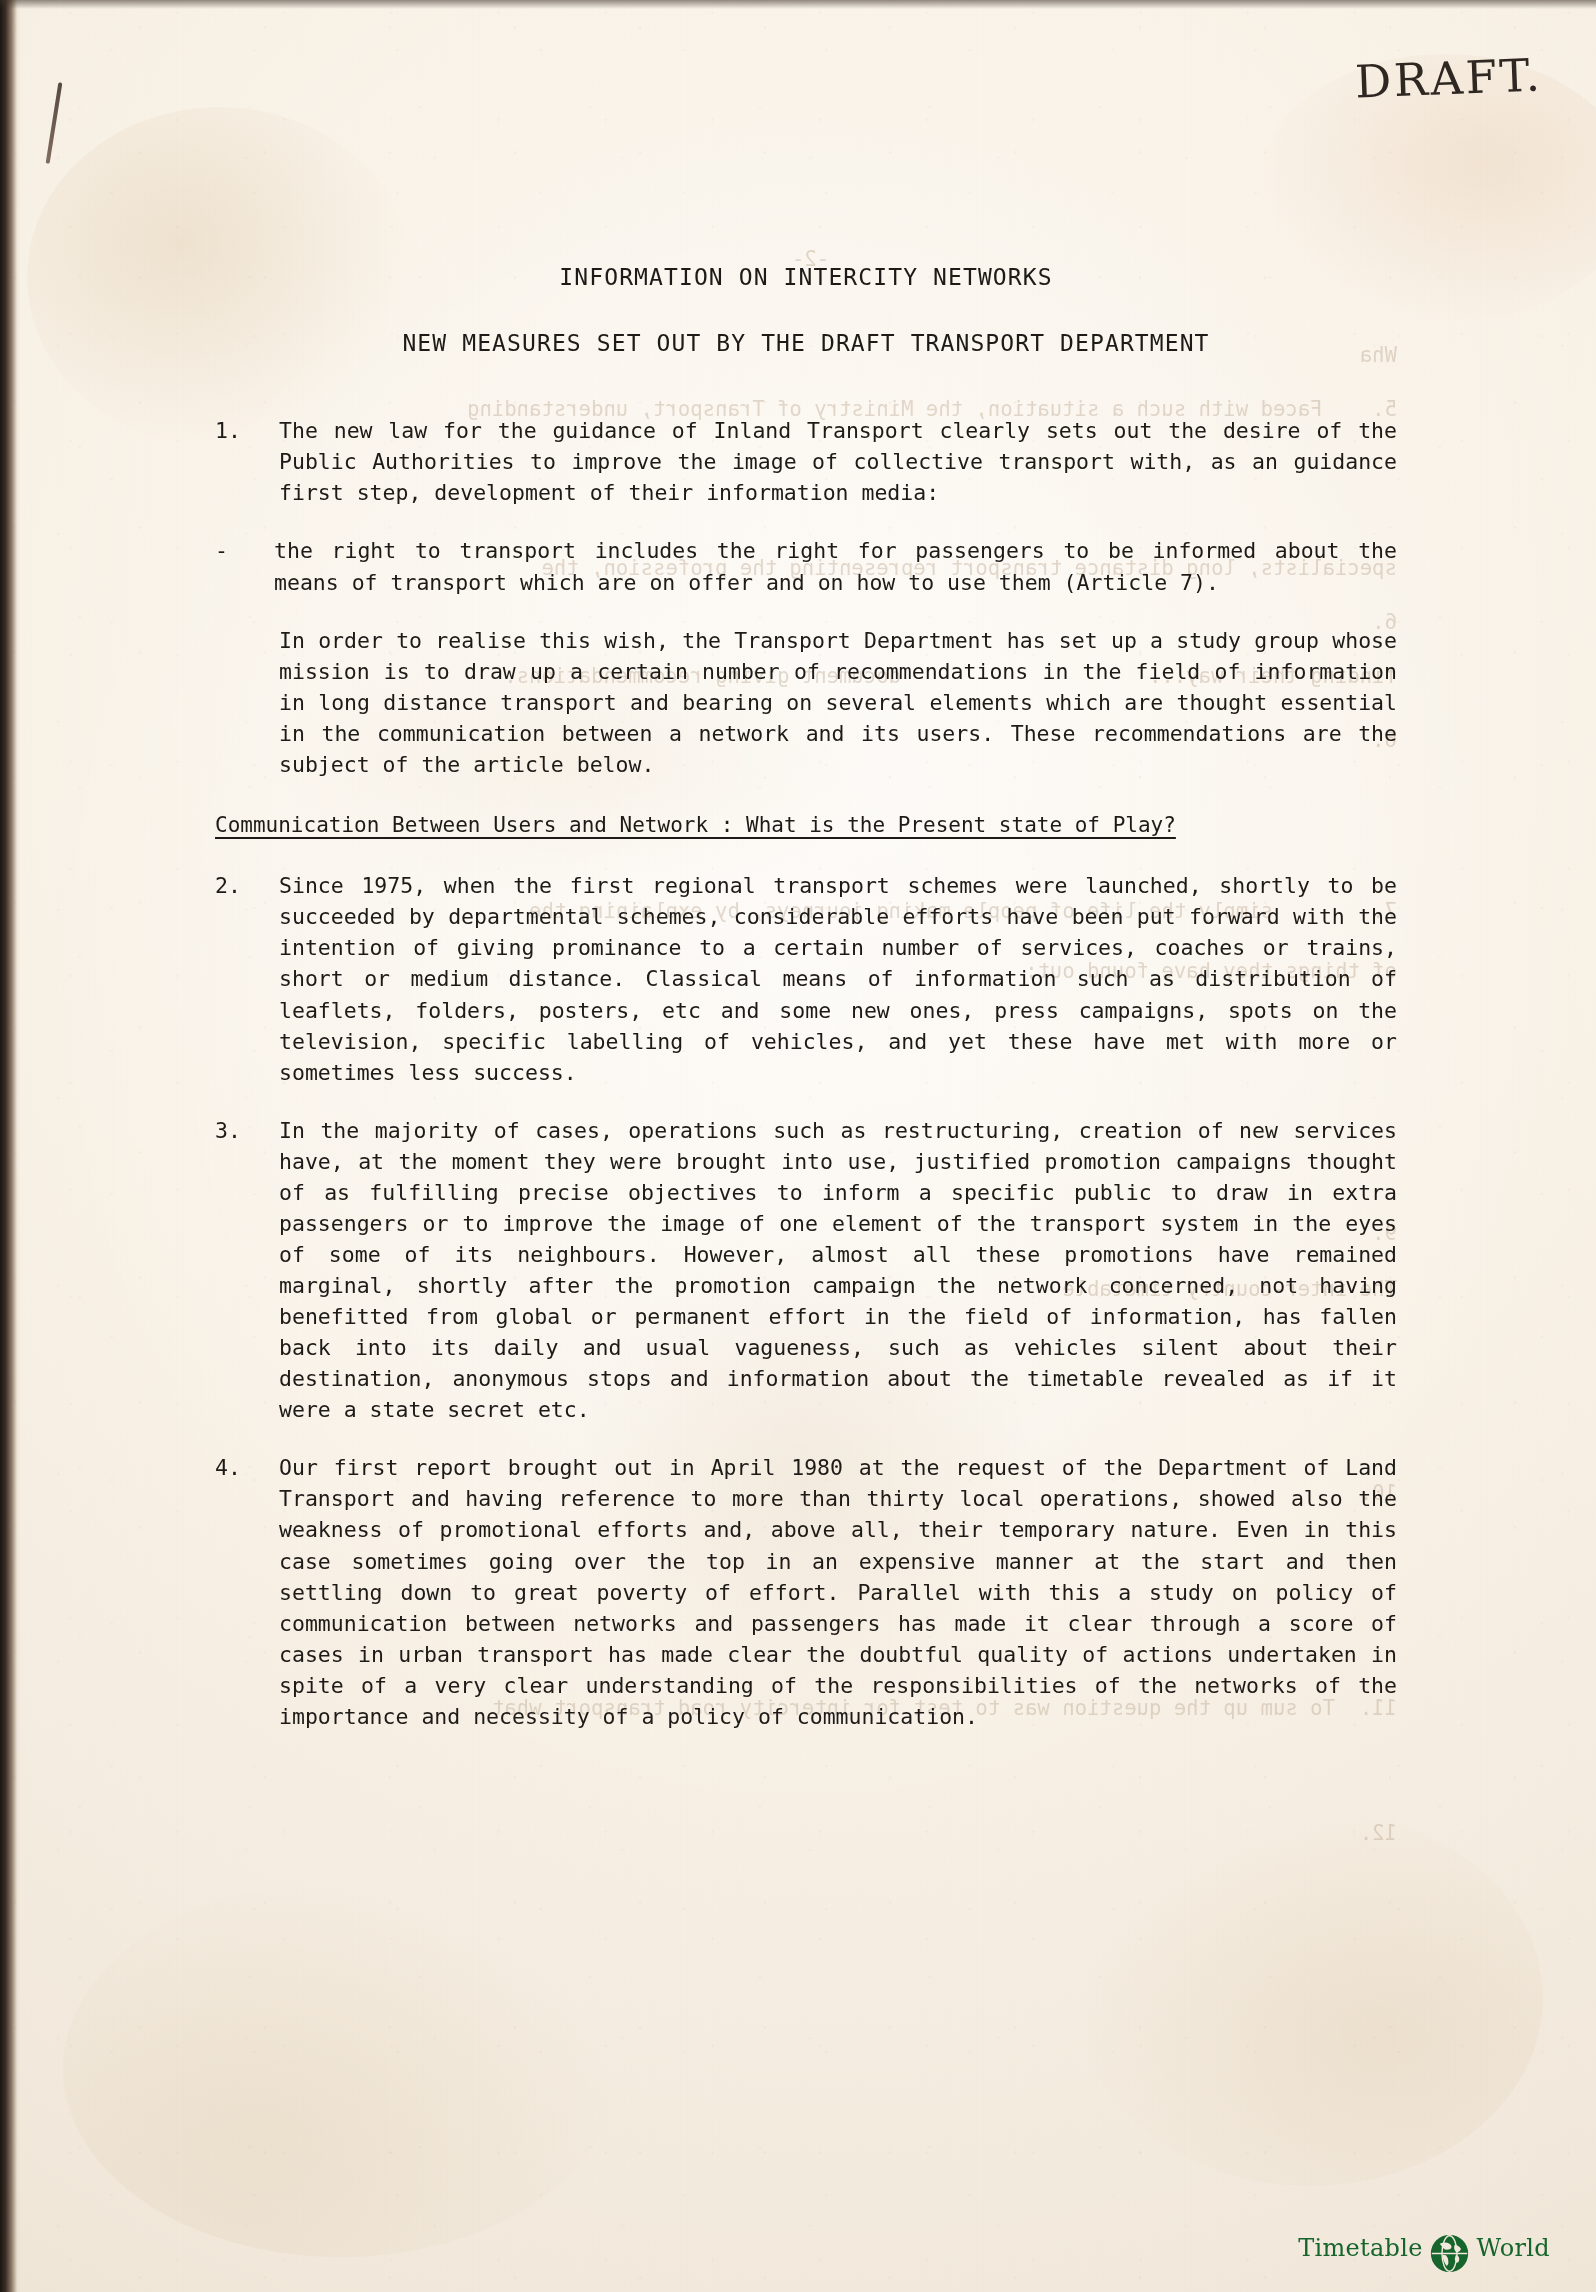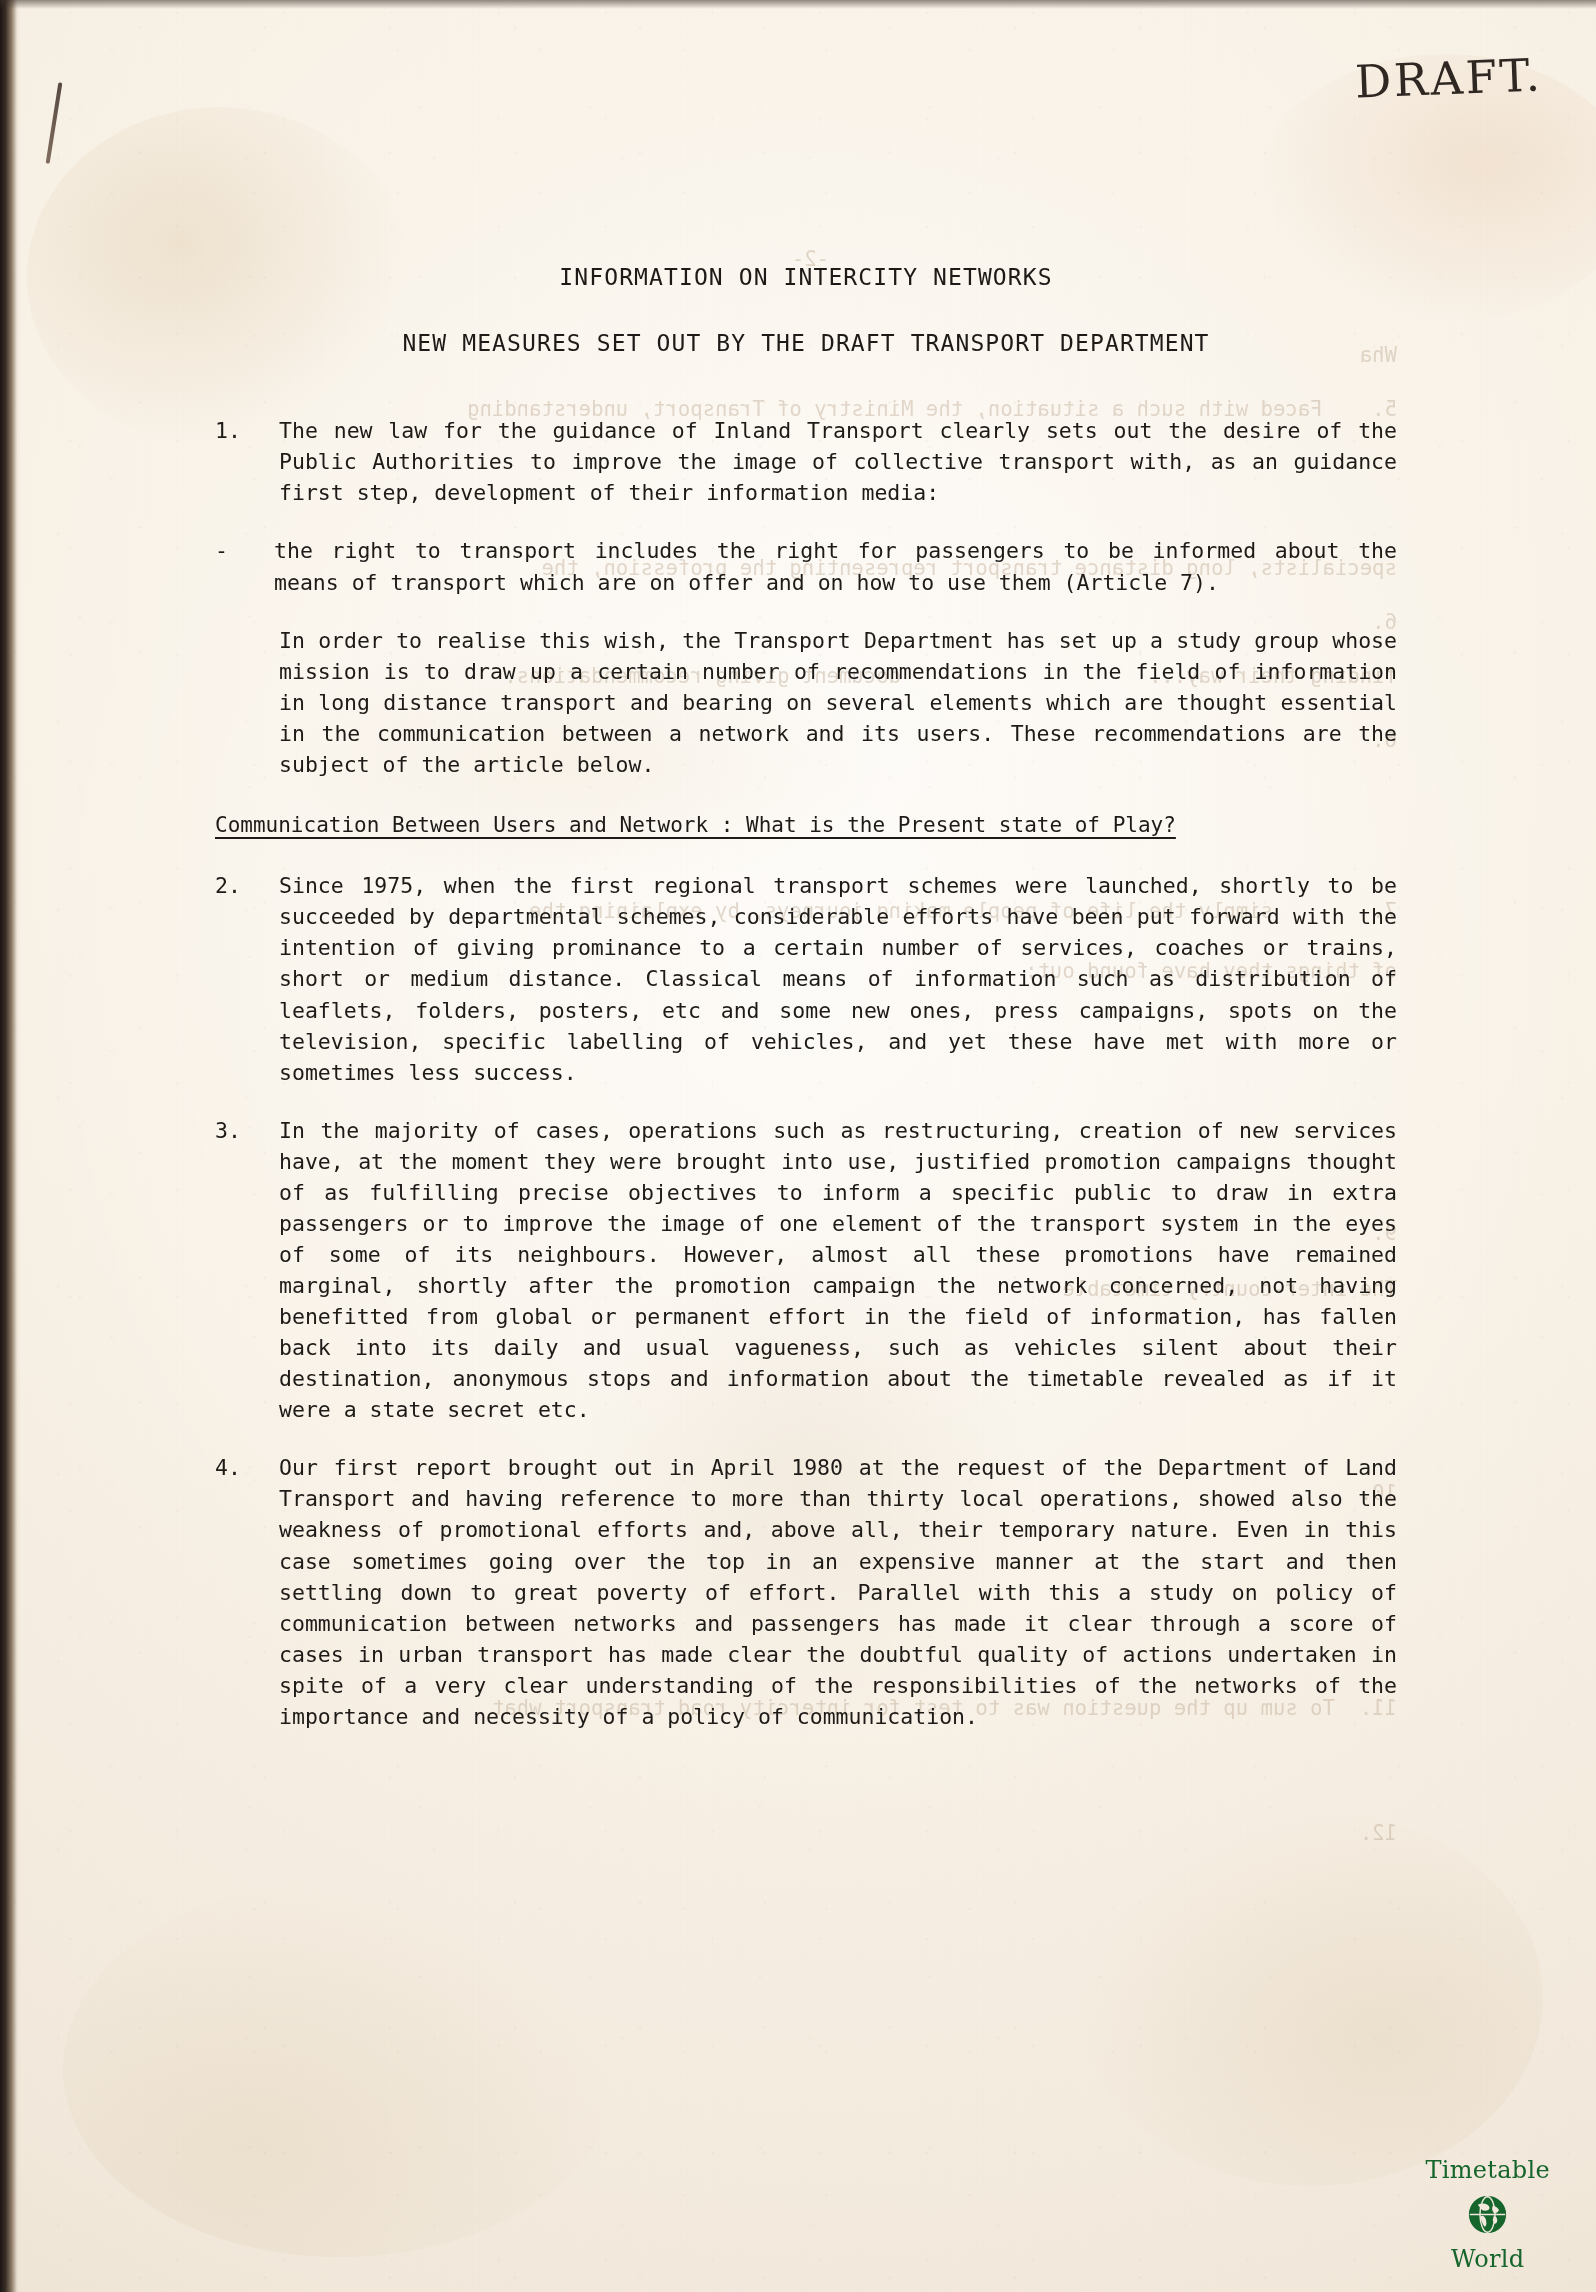--- a/index.html
+++ b/index.html
@@ -124,26 +124,25 @@
     transform:scaleX(-1);
     filter:blur(0.6px);
     pointer-events:none;
     text-align:justify;
     white-space:pre-wrap;
   }
 
   
   #watermark{
     position:absolute;right:47px;bottom:19.7px;
-    display:flex;align-items:center;gap:11px;
+    display:flex;gap:11px;
     font-family:"DejaVu Serif","Liberation Serif",serif;
     color:#16652c;
     font-size:24px;
     letter-spacing:0.3px;
-    flex-direction:column;
   }
   #watermark .globe{
     width:39px;height:39px;margin:0 -3.6px;
     position:relative;display:inline-block;
   }
   .soft{filter:blur(0.4px);}
   .grain{position:absolute;inset:0;pointer-events:none;opacity:.30;
     background-image:
       radial-gradient(circle at 12% 22%, rgba(120,95,70,.16) 0 0.9px, transparent 1.8px),
       radial-gradient(circle at 47% 63%, rgba(120,95,70,.13) 0 0.9px, transparent 1.8px),

